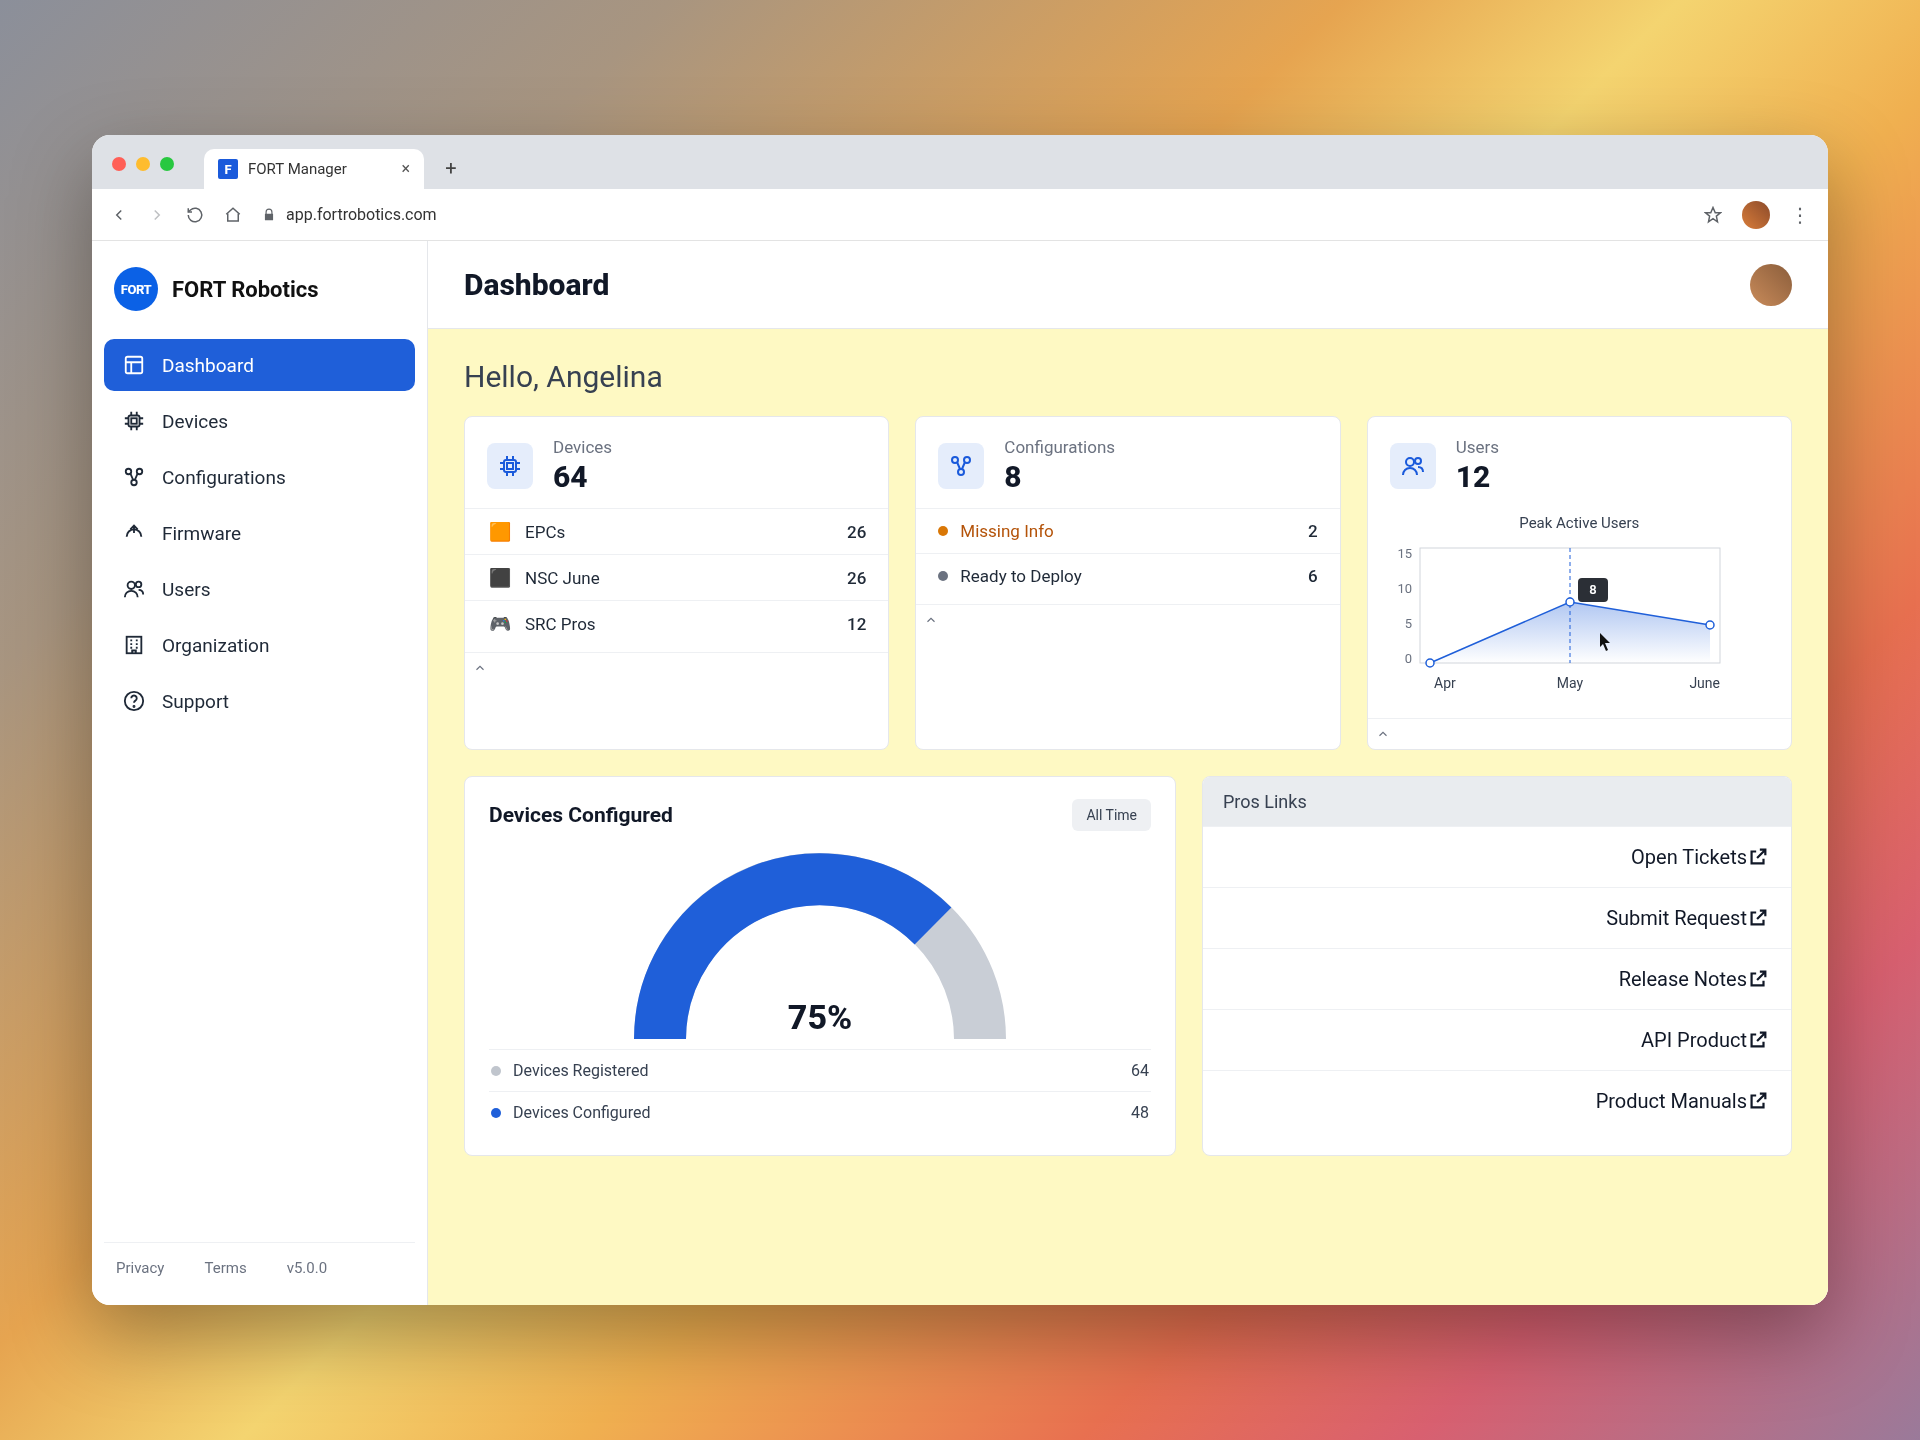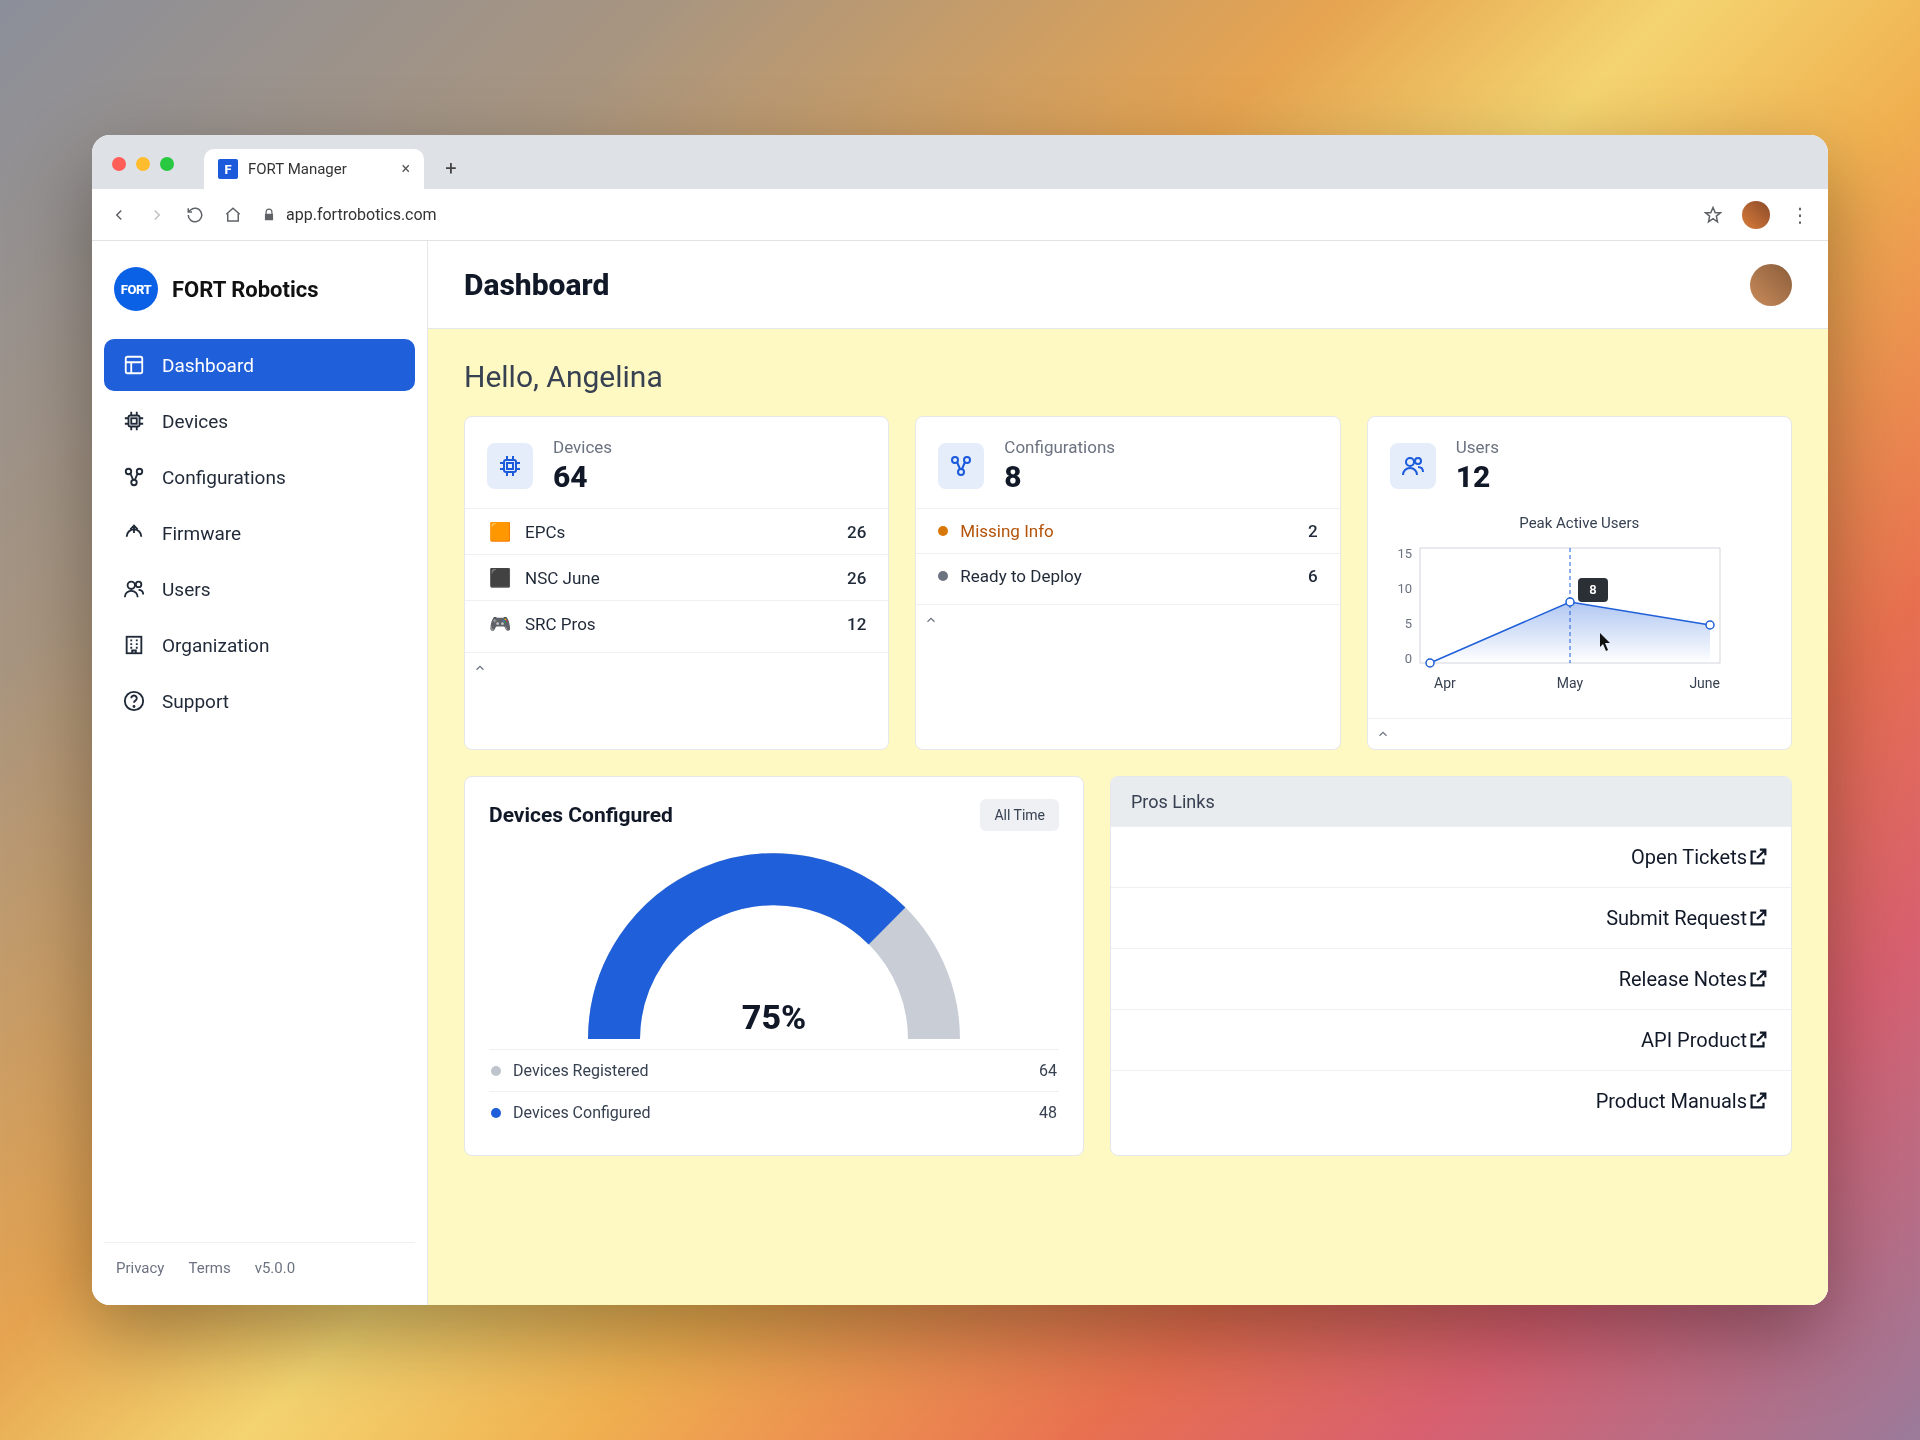--- a/index.html
+++ b/index.html
@@ -34,21 +34,21 @@
 
 .app { flex: 1; display: flex; background: #fff; overflow: hidden; }
 .sidebar { width: 336px; border-right: 1px solid #e5e7eb; display: flex; flex-direction: column; padding: 26px 12px 12px; }
 .brand { display: flex; align-items: center; gap: 14px; padding: 0 10px 22px; }
 .brand-logo { width: 44px; height: 44px; border-radius: 50%; background: #0b61e6; color:#fff; display:flex; align-items:center; justify-content:center; font-weight:800; font-size:13px; letter-spacing:-0.5px;}
 .brand-name { font-weight: 700; font-size: 22px; color: #111; }
 .nav { display:flex; flex-direction:column; gap:4px; margin-top:6px;}
 .nav-item { display:flex; align-items:center; gap:16px; padding:14px 18px; border-radius:10px; color:#1f2937; font-size:19px; cursor:pointer;}
 .nav-item.active { background:#1f5fd9; color:#fff; }
 .nav-item .nic { width:24px; height:24px; display:flex; align-items:center; justify-content:center; flex-shrink:0;}
-.sidebar-footer { margin-top:auto; padding:16px 12px; display:flex; gap:24px; color:#6b7280; font-size:15px; border-top:1px solid #eef0f3;}
+.sidebar-footer { margin-top:auto; padding:16px 12px; display:flex; gap:40px; color:#6b7280; font-size:15px; border-top:1px solid #eef0f3;}
 .sidebar-footer span { cursor:pointer; }
 .main { flex:1; display:flex; flex-direction:column; overflow:hidden;}
 .topbar { height:88px; border-bottom:1px solid #e5e7eb; display:flex; align-items:center; padding:0 36px; }
 .topbar h1 { font-size:30px; font-weight:800; color:#111827; }
 .topbar .avatar { margin-left:auto; width:42px; height:42px; border-radius:50%; background:linear-gradient(45deg,#c98b5a,#8a5d3b); cursor:pointer;}
 .content { flex:1; background:#fef9c3; padding:26px 36px; overflow:auto;}
 .greeting { font-size:30px; color:#374151; margin-bottom:22px; margin-top:4px;}
 .row { display:flex; gap:26px; }
 .card { background:#fff; border:1px solid #e5e7eb; border-radius:8px; flex:1; display:flex; flex-direction:column; overflow:hidden;}
 .card-hd { display:flex; align-items:center; gap:20px; padding:20px 22px 14px;}
@@ -59,21 +59,21 @@
 .rowline { display:flex; align-items:center; padding:12px 22px; border-top:1px solid #eef0f3; font-size:17px; color:#1f2937;}
 .rowline .emj { width:28px; text-align:center; margin-right:10px; font-size:18px;}
 .rowline .val { margin-left:auto; font-weight:500;}
 .status-dot { width:10px; height:10px; border-radius:50%; margin-right:12px;}
 .card-collapse { border-top:1px solid #eef0f3; text-align:center; padding:8px; color:#6b7280; cursor:pointer;}
 .chart-area { padding:6px 22px 10px;}
 .chart-title { text-align:center; font-size:15px; color:#374151; margin-bottom:6px;}
 svg { display:block; }
 .row2 { display:flex; gap:26px; margin-top:26px;}
 .panel { background:#fff; border:1px solid #e5e7eb; border-radius:8px; }
-.panel.devconf { width:620px; padding:22px 24px;}
+.panel.devconf { width:712px; padding:22px 24px;}
 .panel-hd { display:flex; align-items:center; justify-content:space-between; margin-bottom:10px;}
 .panel-hd h3 { font-size:21px; font-weight:700; color:#111827;}
 .pill { background:#eef0f3; color:#374151; font-size:14px; padding:8px 14px; border-radius:6px; cursor:pointer;}
 .gauge-wrap { display:flex; justify-content:center; padding:8px 0 0;}
 .legend-row { display:flex; align-items:center; font-size:16px; color:#374151; padding:11px 2px; border-top:1px solid #eef0f3;}
 .legend-row:first-of-type { border-top:none;}
 .legend-dot { width:10px; height:10px; border-radius:50%; margin-right:12px;}
 .legend-row .val { margin-left:auto;}
 .quicklinks { flex:1; background:#fff; border:1px solid #e5e7eb; border-radius:8px; overflow:hidden;}
 .ql-hd { background:#e9ecef; padding:14px 20px; font-size:18px; color:#374151;}

